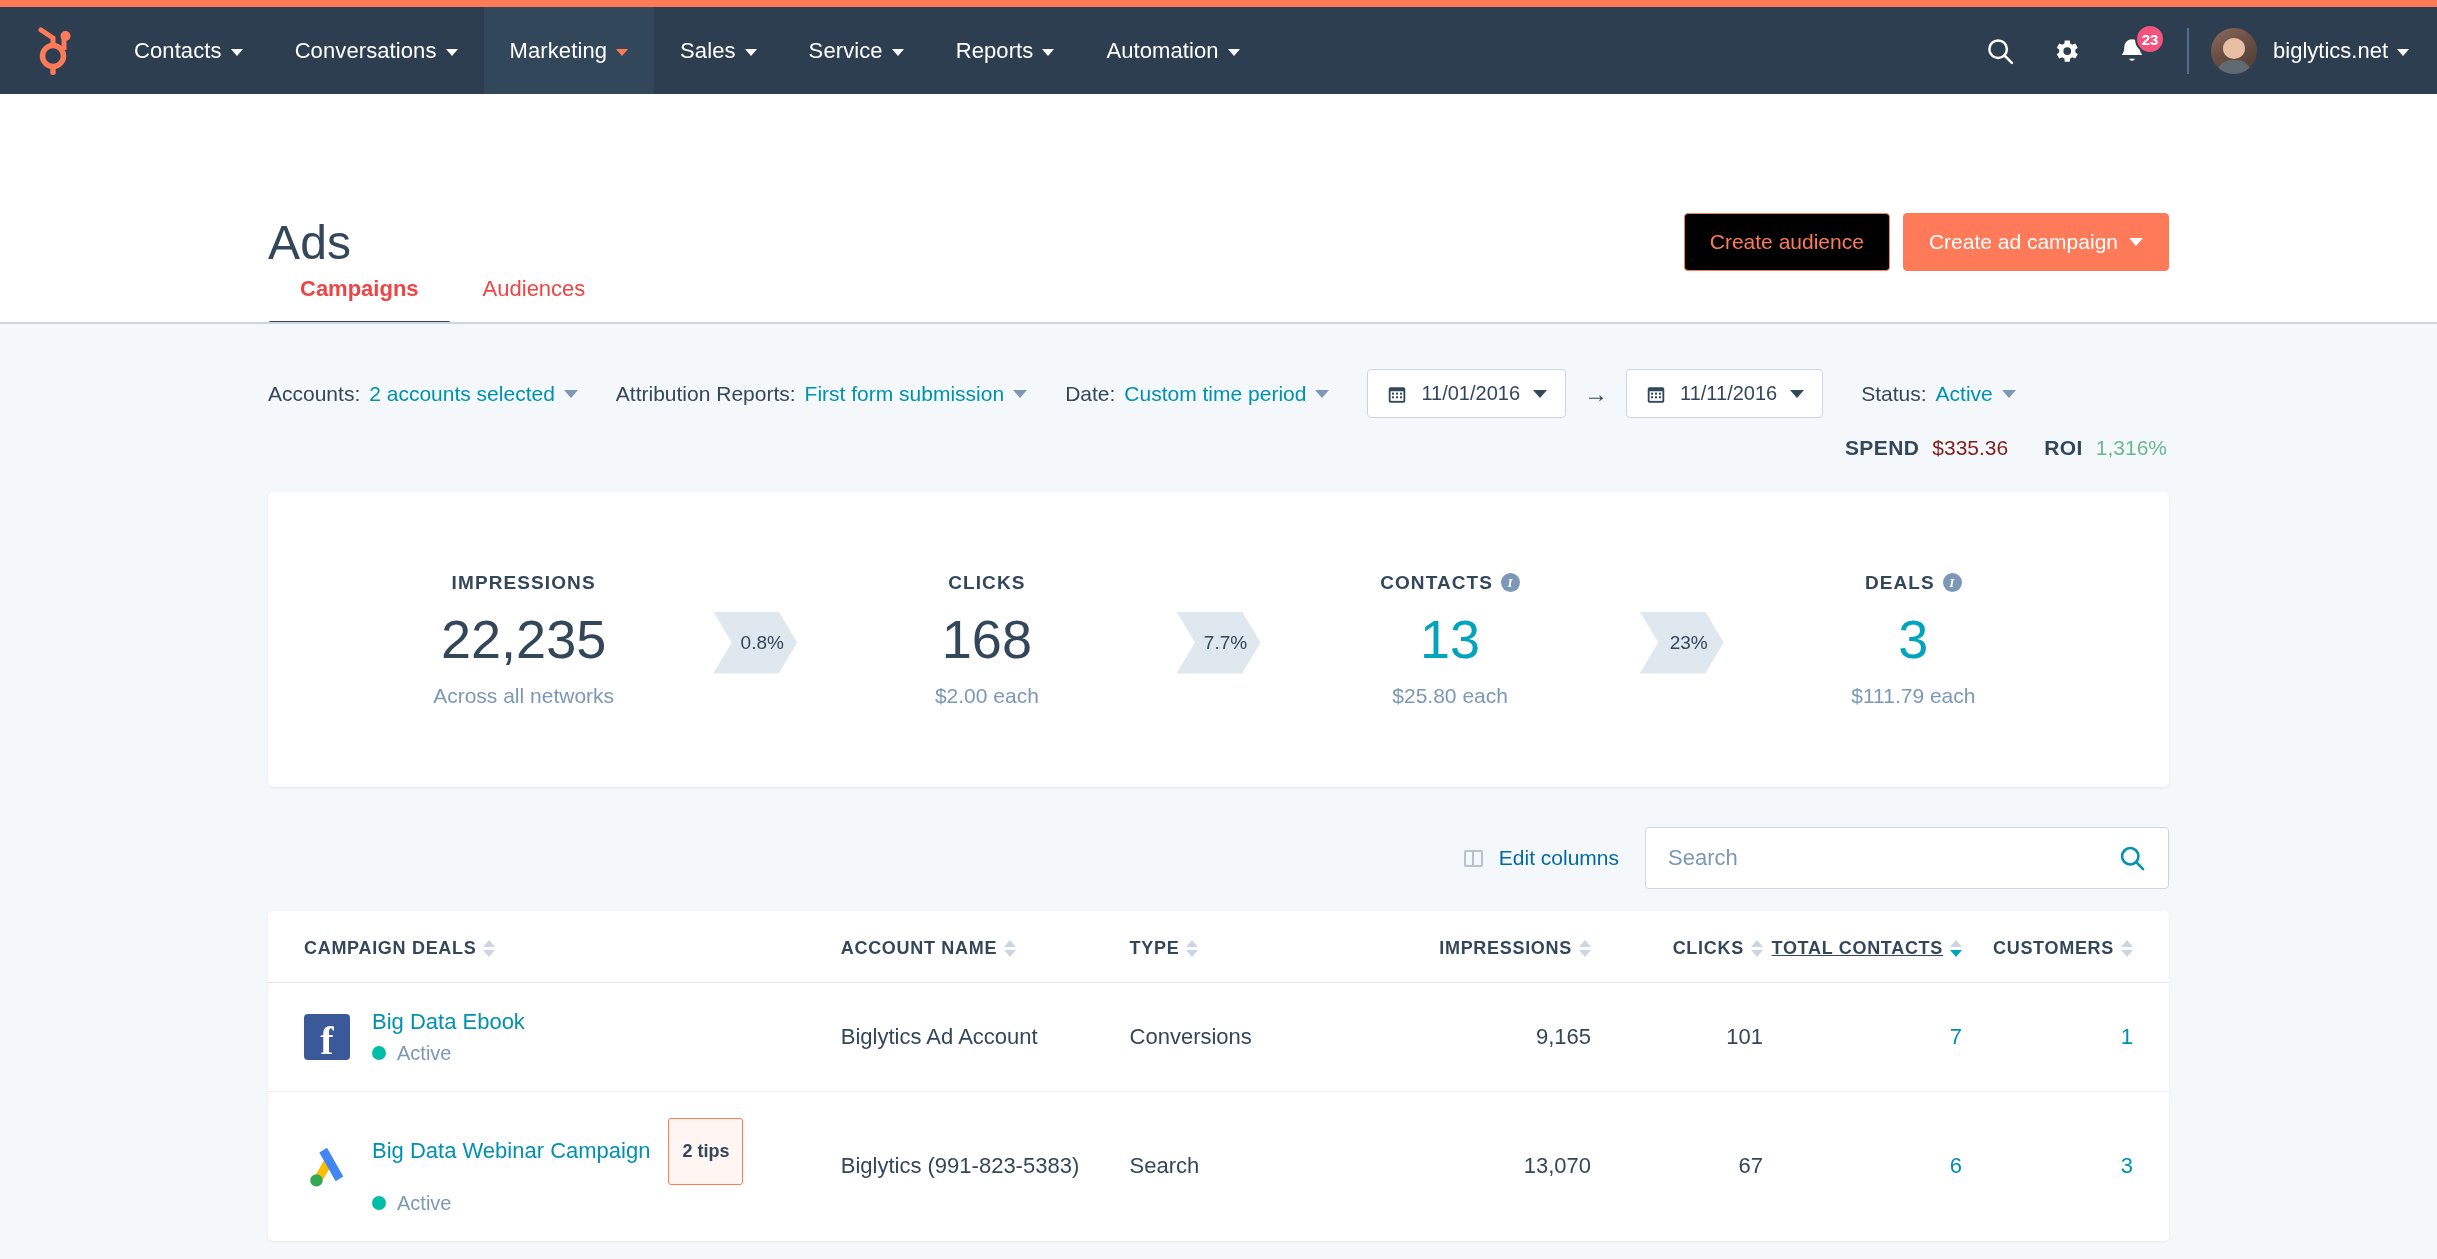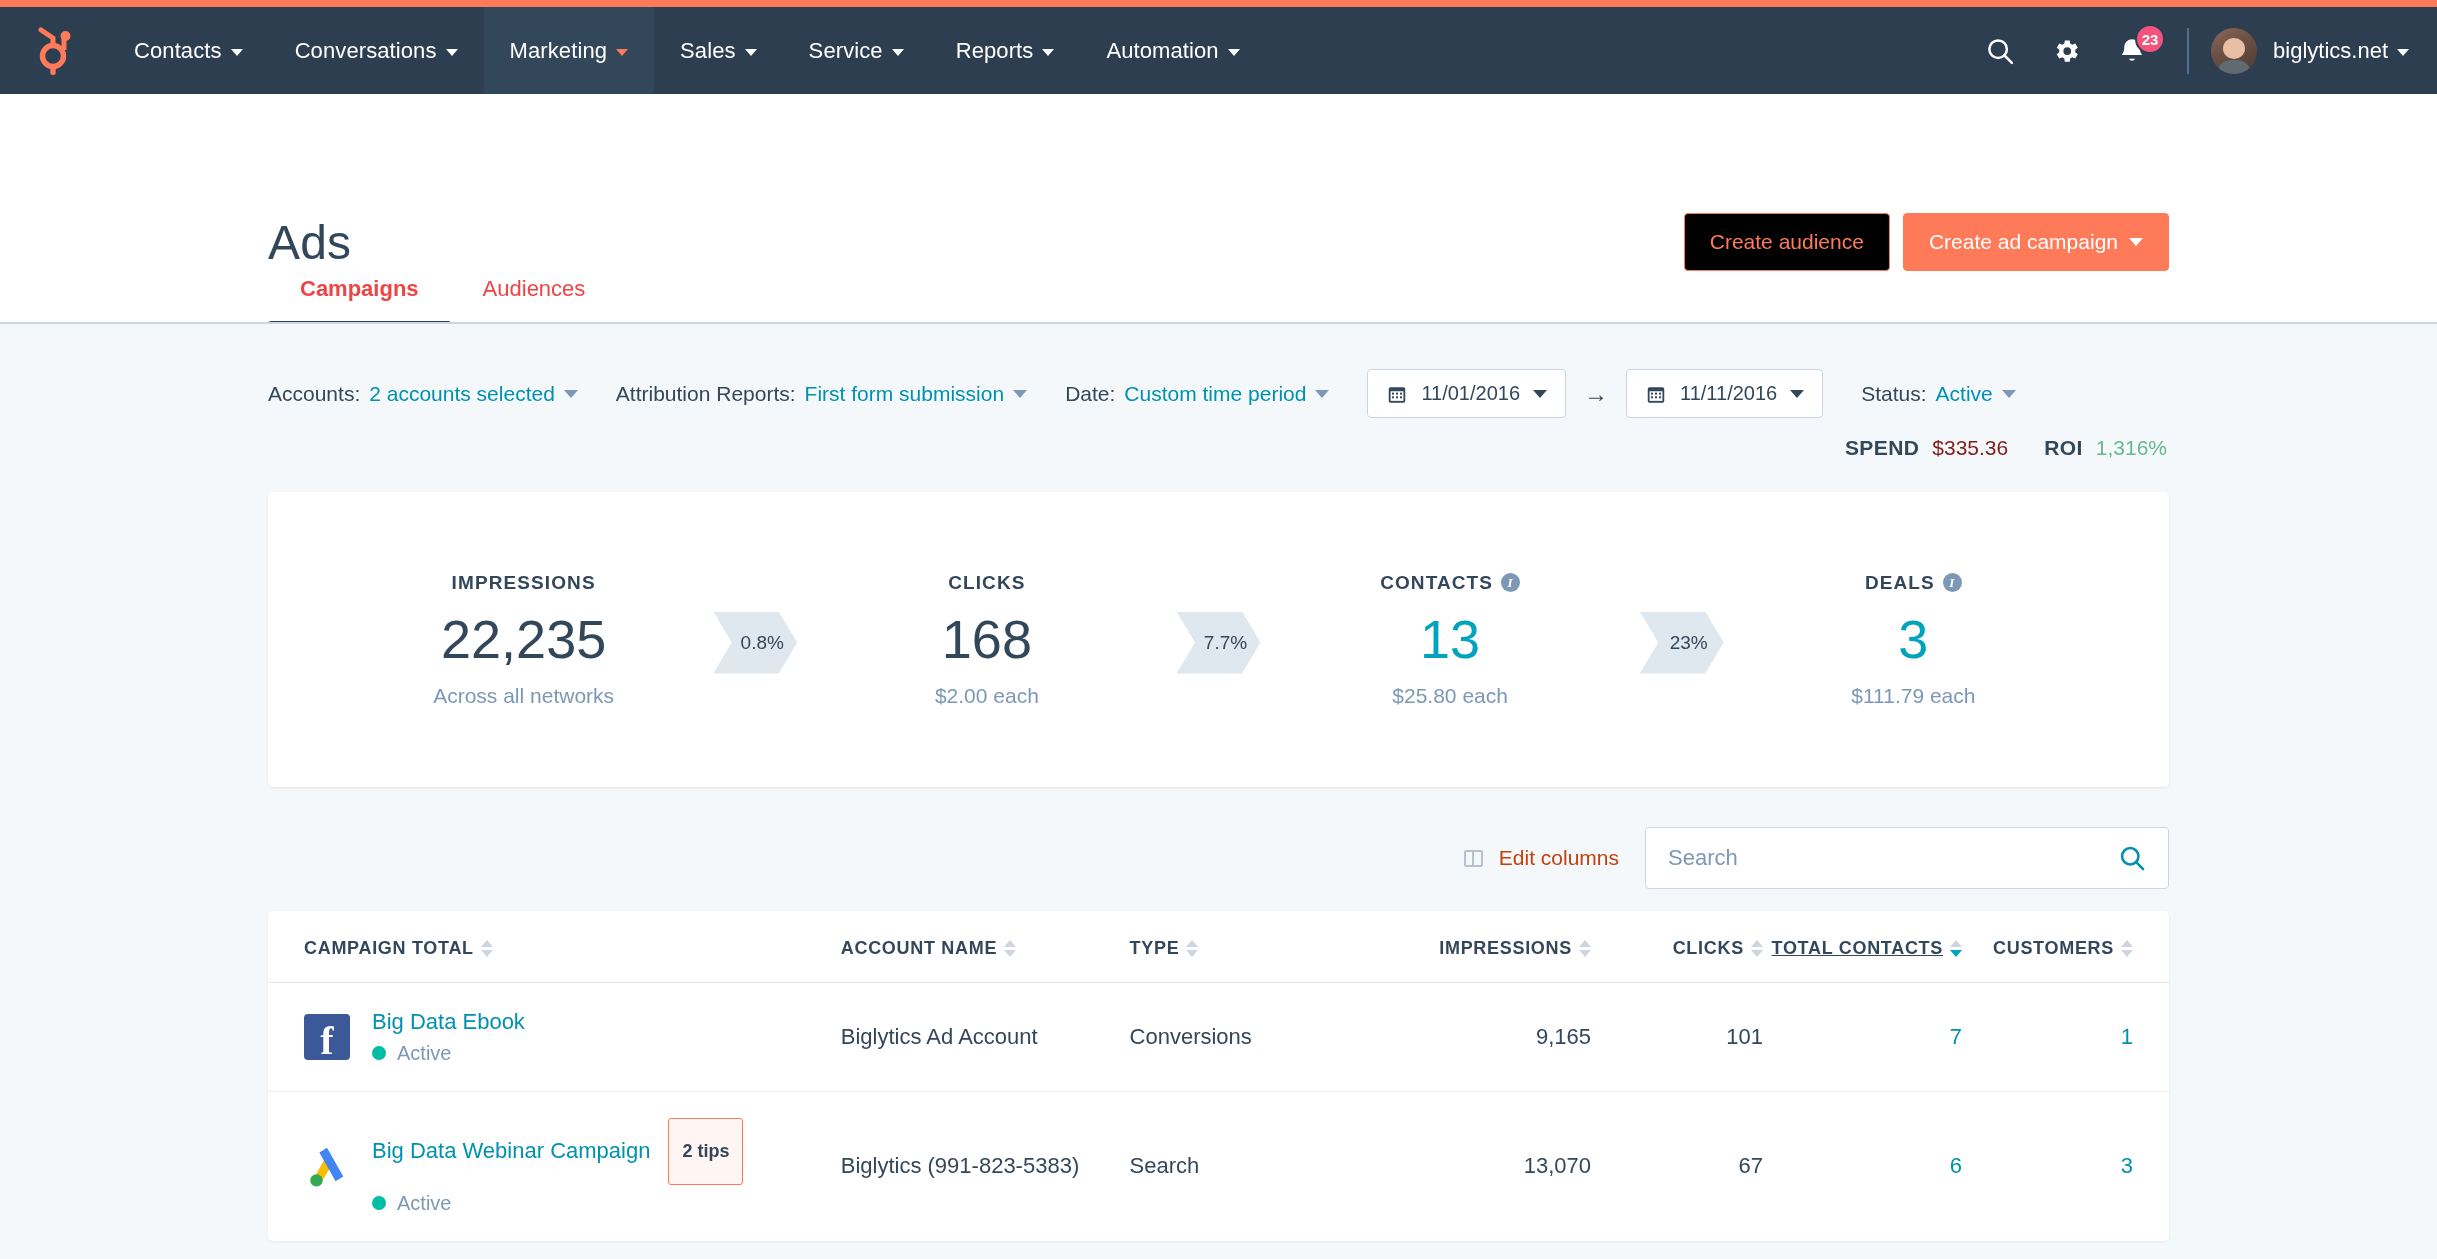--- a/index.html
+++ b/index.html
@@ -264,21 +264,21 @@
   }
 
   
   .table-toolbar {
     display:flex; align-items:center; justify-content:flex-end;
     gap: 26px;
     margin-top: 40px;
   }
   .edit-columns {
     display:flex; align-items:center; gap:16px;
-    color:#c2410c; font-size:21px; cursor:pointer;
+    color:#0369a1; font-size:21px; cursor:pointer;
     white-space: nowrap;
   }
   .cols-icon {
     width:19px;height:17px;border:2px solid #b6c2cf;border-radius:2px;
     position:relative;
   }
   .cols-icon::after{
     content:""; position:absolute; left:6px; top:0; bottom:0; width:2px; background:#b6c2cf;
   }
   .search-box {
@@ -592,21 +592,21 @@
       </svg>
     </div>
   </div>
 
   <div class="table-card">
     <table>
       <thead>
         <tr>
           <th class="colw-campaign">
             <div class="th-inner">
-              <span>CAMPAIGN TOTAL</span>
+              <span>CAMPAIGN DEALS</span>
               <span class="sorter">
                   <i class="up"></i>
                   <i class="down"></i>
                 </span>
             </div>
           </th>
           <th class="colw-account">
             <div class="th-inner">
               <span>ACCOUNT NAME</span>
               <span class="sorter">

